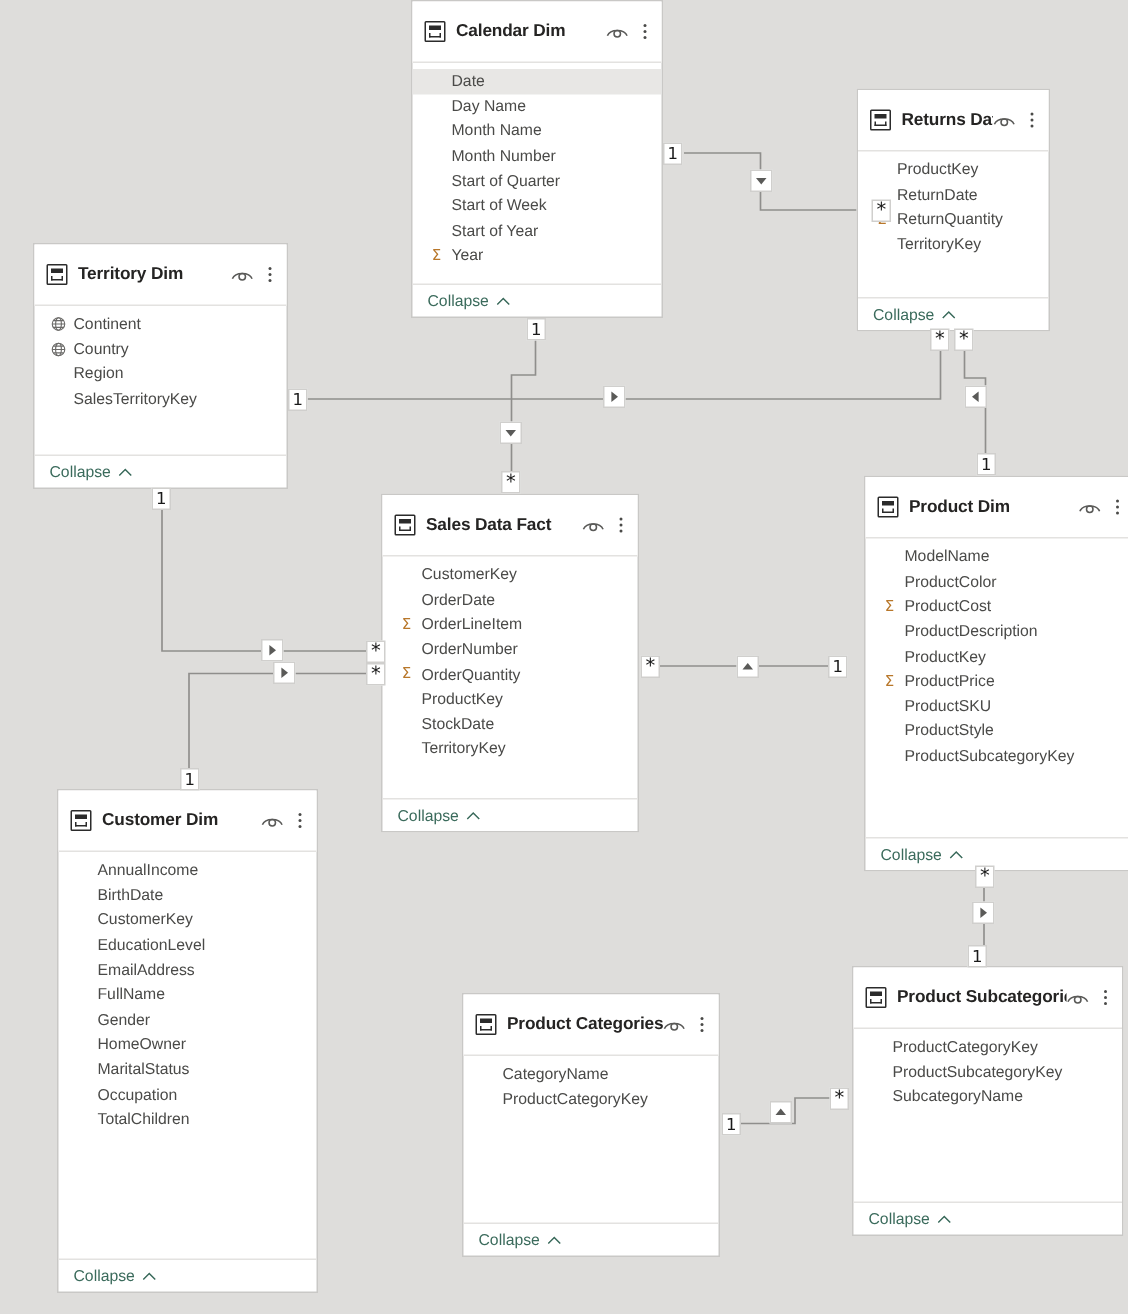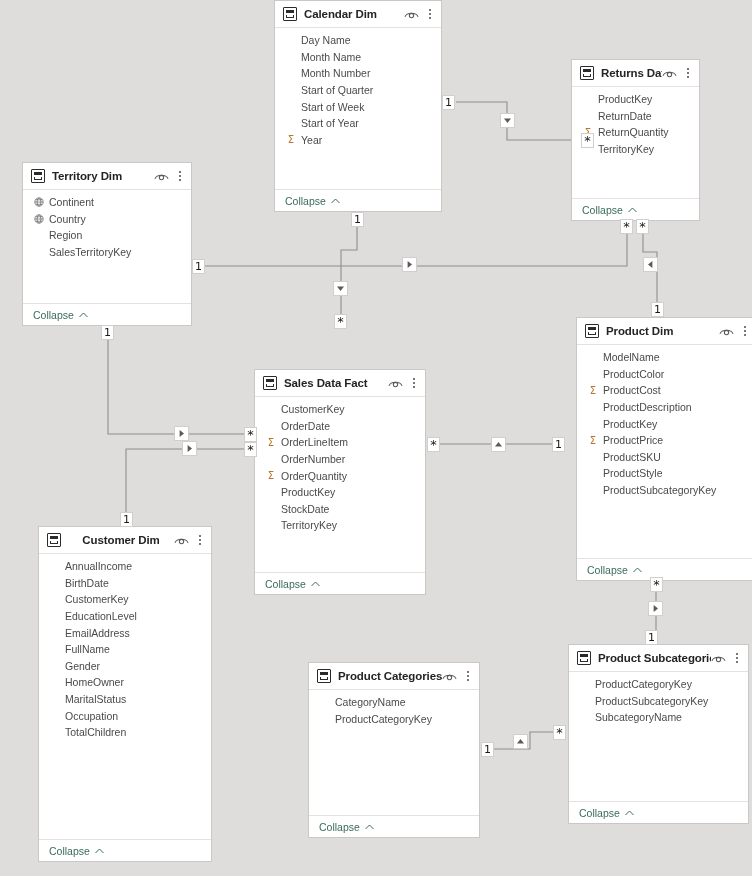--- a/index.html
+++ b/index.html
@@ -21,21 +21,21 @@
   
   .tbl {
     position: absolute;
     background: #ffffff;
     border: 1px solid #c9c8c6;
     display: flex;
     flex-direction: column;
     box-shadow: 0 0 0 0 rgba(0,0,0,0);
   }
   .tbl-head {
-    height: 27px;
+    height: 41px;
     min-height: 27px;
     display: flex;
     align-items: center;
     padding: 0 6px 0 8px;
     background: #ffffff;
     border-bottom: 1px solid #e3e2e0;
   }
   .tbl-icon {
     width: 14px; height: 14px;
     border: 1.4px solid #2b2b2b;
@@ -216,20 +216,24 @@
             </svg>
           </span>
           <span class="kebab">
             <i></i>
             <i></i>
             <i></i>
           </span>
         </span>
       </div>
       <div class="tbl-body">
+        <div class="fld sel">
+          <span class="fld-mark"></span>
+          <span class="fld-name">Date</span>
+        </div>
         <div class="fld">
           <span class="fld-mark"></span>
           <span class="fld-name">Day Name</span>
         </div>
         <div class="fld">
           <span class="fld-mark"></span>
           <span class="fld-name">Month Name</span>
         </div>
         <div class="fld">
           <span class="fld-mark"></span>
@@ -360,21 +364,21 @@
       </div>
       <div class="tbl-foot">
         <span>Collapse</span>
         <span>
           <svg class="collapse-chev" width="9" height="6" viewBox="0 0 9 6">
             <path d="M0.5 5 L4.5 1 L8.5 5" fill="none" stroke="#3b6b5c" stroke-width="1"></path>
           </svg>
         </span>
       </div>
     </div>
-    <div class="tbl" style="left: 254px; top: 329px; width: 172px; height: 226px; margin-top: 40px;">
+    <div class="tbl" style="left: 254px; top: 329px; width: 172px; height: 226px;">
       <div class="tbl-head">
         <span class="tbl-icon"></span>
         <span class="tbl-title">Sales Data Fact</span>
         <span class="head-actions">
           <span>
             <svg class="eye-ico" viewBox="0 0 16 11">
               <path d="M1 8 C3 3, 13 3, 15 8" fill="none" stroke="#5a5a58" stroke-width="1.1"></path>
               <circle cx="8" cy="6.6" r="2.3" fill="none" stroke="#5a5a58" stroke-width="1.1"></circle>
             </svg>
           </span>
@@ -486,21 +490,21 @@
       </div>
       <div class="tbl-foot">
         <span>Collapse</span>
         <span>
           <svg class="collapse-chev" width="9" height="6" viewBox="0 0 9 6">
             <path d="M0.5 5 L4.5 1 L8.5 5" fill="none" stroke="#3b6b5c" stroke-width="1"></path>
           </svg>
         </span>
       </div>
     </div>
-    <div class="tbl" style="left: 38px; top: 526px; width: 174px; height: 336px; text-align: center;">
+    <div class="tbl" style="left: 38px; top: 526px; width: 174px; height: 336px;">
       <div class="tbl-head">
         <span class="tbl-icon"></span>
         <span class="tbl-title">Customer Dim</span>
         <span class="head-actions">
           <span>
             <svg class="eye-ico" viewBox="0 0 16 11">
               <path d="M1 8 C3 3, 13 3, 15 8" fill="none" stroke="#5a5a58" stroke-width="1.1"></path>
               <circle cx="8" cy="6.6" r="2.3" fill="none" stroke="#5a5a58" stroke-width="1.1"></circle>
             </svg>
           </span>

